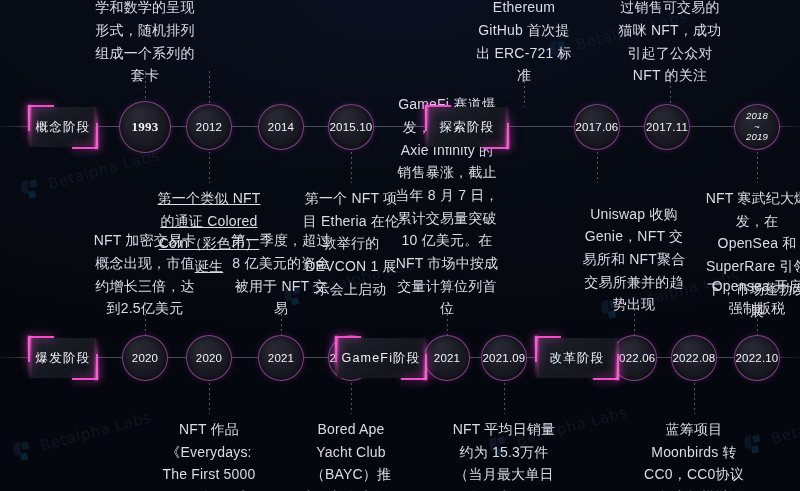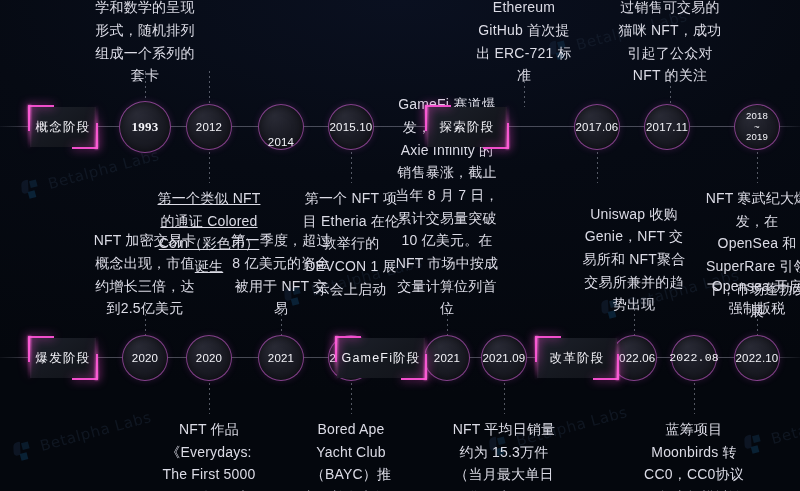--- a/index.html
+++ b/index.html
@@ -186,40 +186,40 @@
           <span class="nlbl">1993</span>
         </div>
         <div class="stem" style="left: 145px; top: -36px; height: 36px;"></div>
         <div class="note" style="width: 104px; left: 93px; bottom: 60px;">加密交易卡概念出现：依托加密学和数学的呈现形式，随机排列组成一个系列的套卡</div>
         <div class="node" style="left: 186px;">
           <span class="nlbl">2012</span>
         </div>
         <div class="stem" style="left: 209px; top: -36px; height: 36px;"></div>
         <div class="stem" style="left: 209px; top: 40px; height: 36px;"></div>
         <div class="note" style="width: 104px; left: 157px; top: 80px; text-decoration: underline;">第一个类似 NFT 的通证 Colored Coin（彩色币）诞生</div>
-        <div class="node" style="left: 258px; align-items: flex-end;">
+        <div class="node" style="left: 258px;">
           <span class="nlbl">2014</span>
         </div>
         <div class="node" style="left: 328px;">
           <span class="nlbl">2015.10</span>
         </div>
         <div class="stem" style="left: 351px; top: 40px; height: 36px;"></div>
         <div class="note" style="width: 104px; left: 299px; top: 80px;">第一个 NFT 项目 Etheria 在伦敦举行的 DEVCON 1 展示会上启动</div>
         <div class="stem" style="left: 524px; top: -36px; height: 36px;"></div>
         <div class="note" style="width: 104px; left: 472px; bottom: 60px; margin-top: 20px;">Ethereum GitHub 首次提出 ERC-721 标准</div>
         <div class="node" style="left: 574px;">
           <span class="nlbl">2017.06</span>
         </div>
         <div class="stem" style="left: 597px; top: 40px; height: 36px;"></div>
         <div class="node" style="left: 644px;">
           <span class="nlbl">2017.11</span>
         </div>
         <div class="stem" style="left: 670px; top: -36px; height: 36px;"></div>
         <div class="note" style="width: 104px; left: 618px; bottom: 60px;">在线游戏 CryptoKitties 通过销售可交易的猫咪 NFT，成功引起了公众对 NFT 的关注</div>
-        <div class="node dual" style="left: 734px;">
+        <div class="node dual" style="left: 734px; font-style: italic;">
           <span class="nlbl">2018
 ~
 2019</span>
         </div>
         <div class="stem" style="left: 757px; top: 40px; height: 36px;"></div>
         <div class="note" style="width: 104px; left: 705px; top: 80px;">NFT 寒武纪大爆发，在 OpenSea 和 SuperRare 引领下，市场蓬勃发展</div>
       </div>
       <div class="row" style="top: 338px;">
         <div class="rail"></div>
         <div class="stage-box" style="left: 30px; width: 66px;">
@@ -265,21 +265,21 @@
         <div class="node" style="left: 481px;">
           <span class="nlbl">2021.09</span>
         </div>
         <div class="stem" style="left: 504px; top: 40px; height: 36px;"></div>
         <div class="note" style="width: 104px; left: 452px; top: 80px;">NFT 平均日销量约为 15.3万件（当月最大单日销售量为22.4万件）</div>
         <div class="node" style="left: 611px;">
           <span class="nlbl">2022.06</span>
         </div>
         <div class="stem" style="left: 634px; top: -34px; height: 34px;"></div>
         <div class="note" style="width: 104px; left: 582px; bottom: 62px;">Uniswap 收购 Genie，NFT 交易所和 NFT聚合交易所兼并的趋势出现</div>
-        <div class="node" style="left: 671px; font-family: Liberation Mono, monospace;">
+        <div class="node" style="left: 671px;">
           <span class="nlbl">2022.08</span>
         </div>
         <div class="stem" style="left: 694px; top: 40px; height: 36px;"></div>
         <div class="note" style="width: 104px; left: 642px; top: 80px;">蓝筹项目 Moonbirds 转 CC0，CC0协议引起大规模讨论</div>
         <div class="node" style="left: 734px;">
           <span class="nlbl">2022.10</span>
         </div>
         <div class="stem" style="left: 757px; top: -34px; height: 34px;"></div>
         <div class="note" style="width: 104px; left: 705px; bottom: 58px;">Opensea 开启强制版税</div>
       </div>

